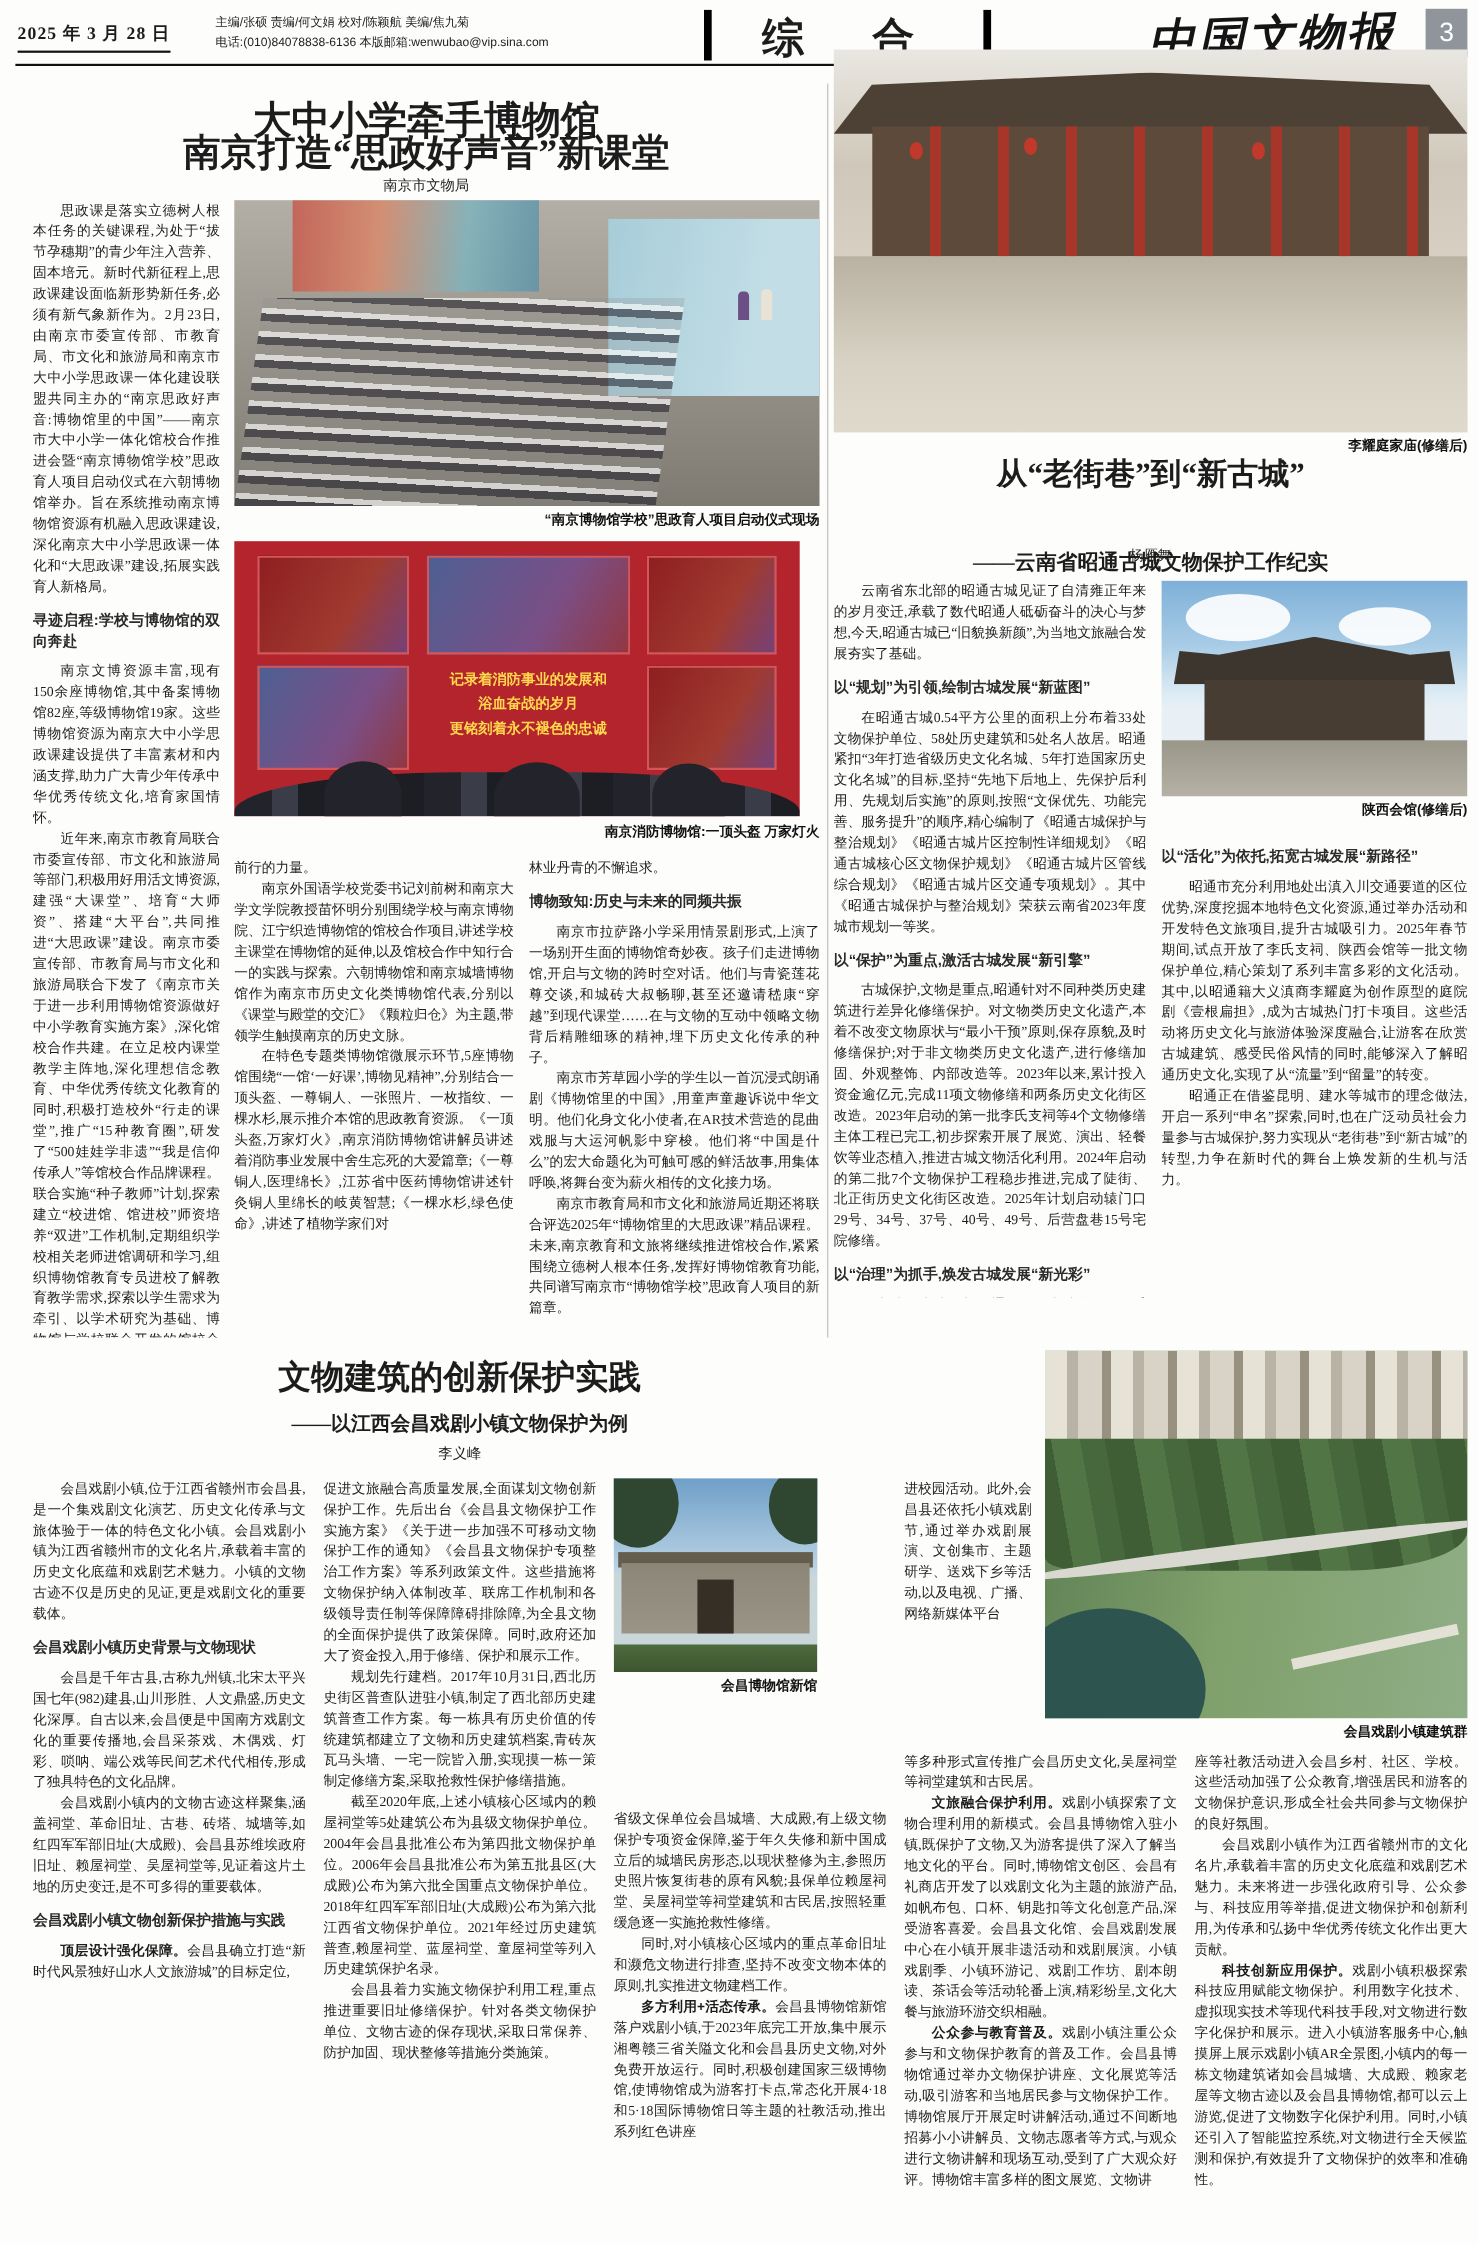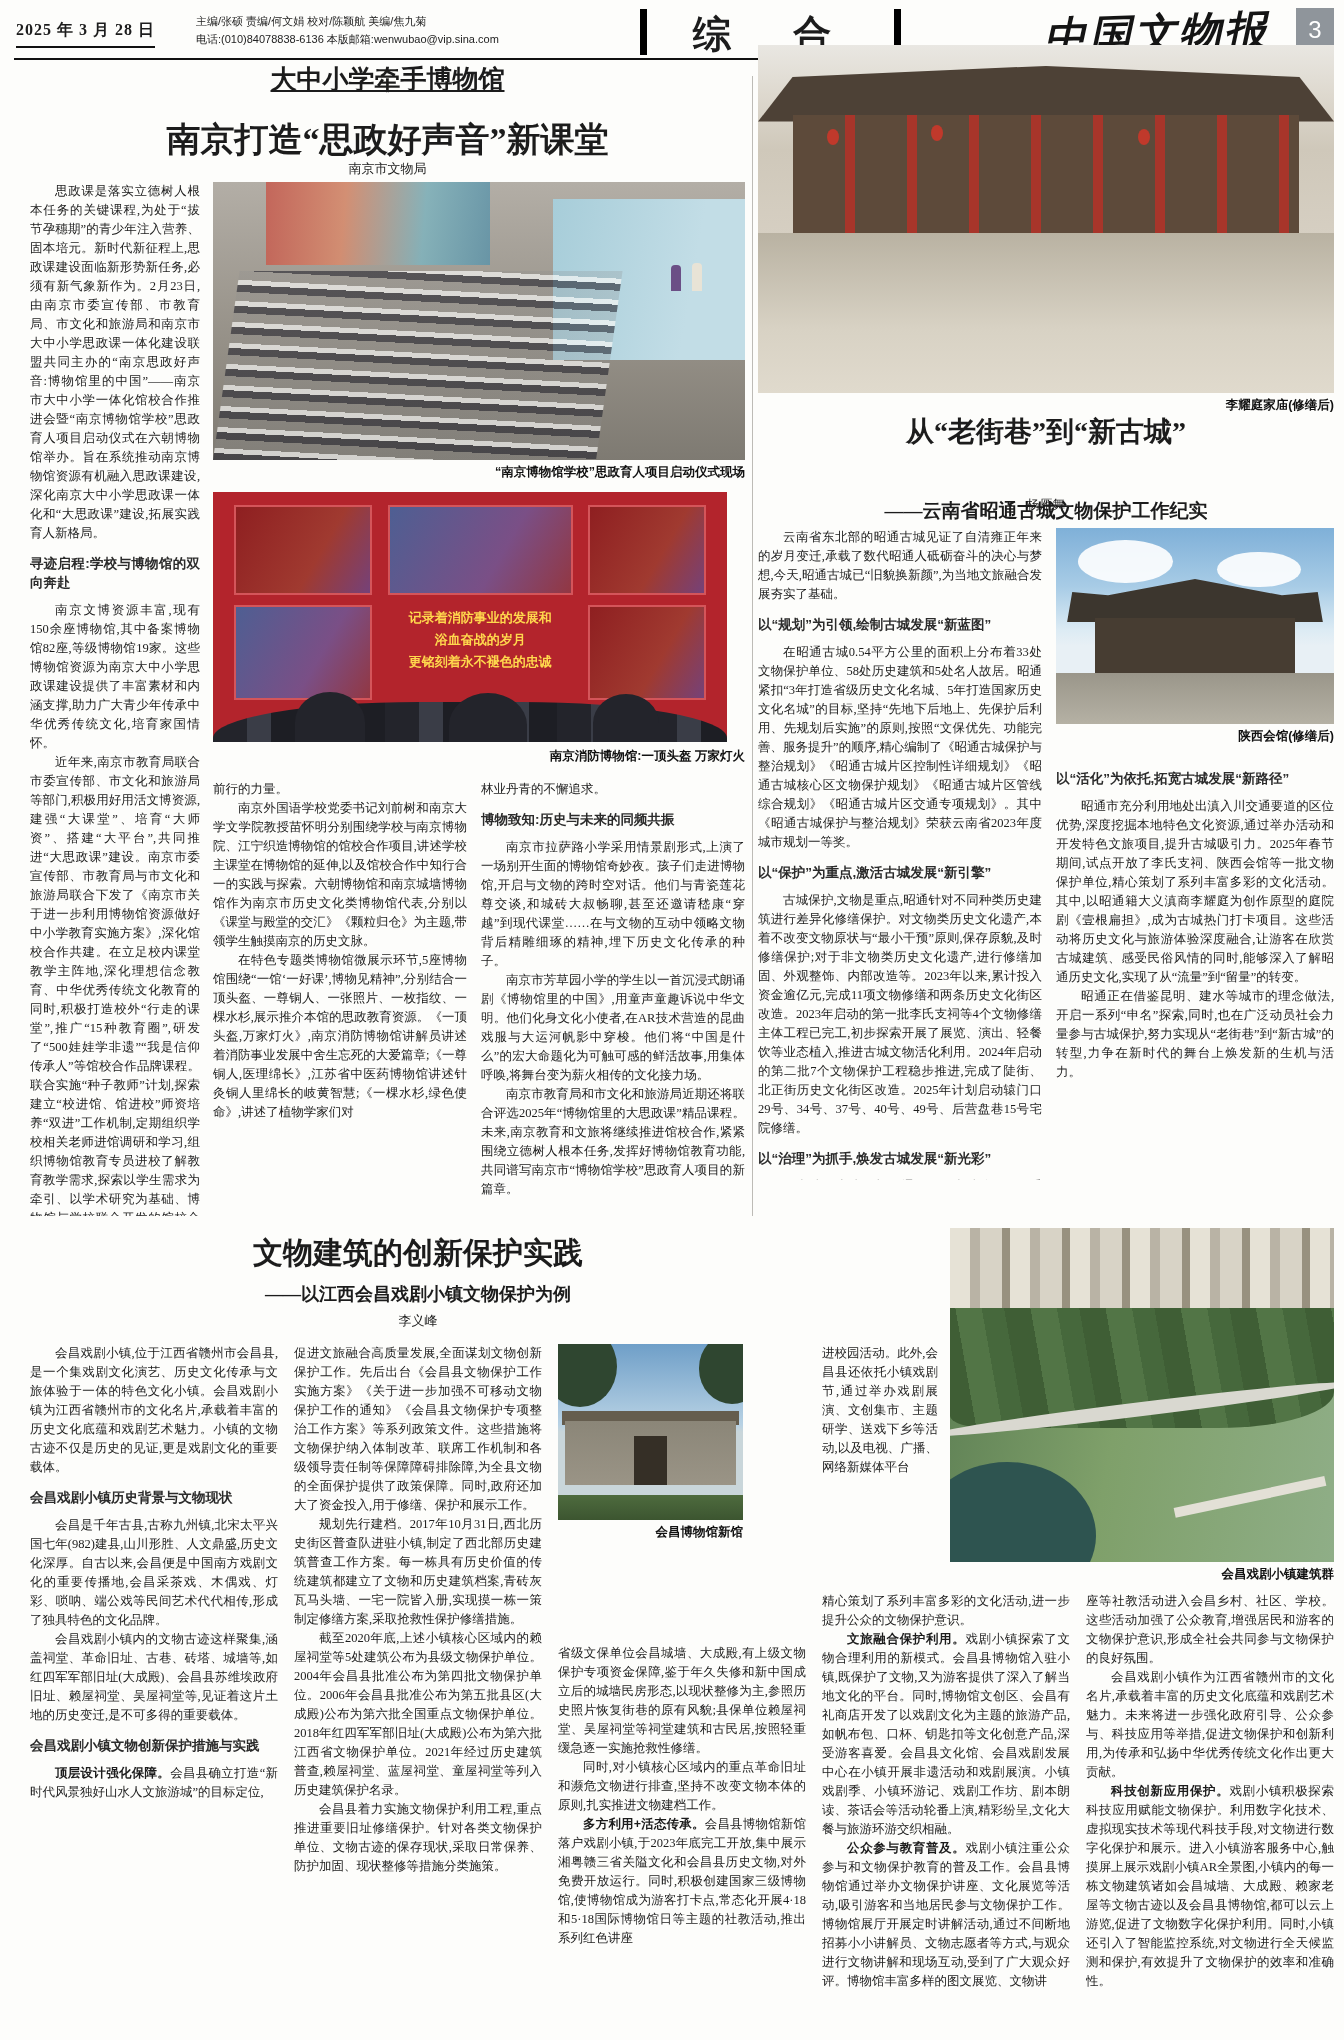--- a/index.html
+++ b/index.html
@@ -81,21 +81,21 @@
   <div class="abs date" style="left:16px;top:20px;">2025 年 3 月 28 日</div>
   <div class="abs staffline" style="left:196px;top:13px;">主编/张硕  责编/何文娟  校对/陈颖航  美编/焦九菊</div>
   <div class="abs staffline" style="left:196px;top:31px;">电话:(010)84078838-6136  本版邮箱:wenwubao@vip.sina.com</div>
   <div class="abs secbar" style="left:640px;top:9px;"></div>
   <div class="abs sectitle" style="left:660px;top:9px;width:230px;">综 合</div>
   <div class="abs secbar" style="left:894px;top:9px;"></div>
   <div class="abs masthead" style="left:1044px;top:6px;">中国文物报</div>
   <div class="abs pagebox" style="left:1296px;top:8px;">3</div>
   <div class="abs toprule" style="left:14px;top:58px;width:1316px;"></div>
 
-  <div class="abs headline" style="left:30px;top:64px;width:715px;font-size:26px;text-decoration:underline;">大中小学牵手博物馆</div>
+  <div class="abs headline" style="left:30px;top:88px;width:715px;font-size:35px;">大中小学牵手博物馆</div>
   <div class="abs headline" style="left:30px;top:119px;width:715px;font-size:34px;">南京打造“思政好声音”新课堂</div>
   <div class="abs byline" style="left:30px;top:160px;width:715px;">南京市文物局</div>
 
   <div class="abs col" style="left:30px;top:182px;width:170px;height:1034px;">
     <p>思政课是落实立德树人根本任务的关键课程,为处于“拔节孕穗期”的青少年注入营养、固本培元。新时代新征程上,思政课建设面临新形势新任务,必须有新气象新作为。2月23日,由南京市委宣传部、市教育局、市文化和旅游局和南京市大中小学思政课一体化建设联盟共同主办的“南京思政好声音:博物馆里的中国”——南京市大中小学一体化馆校合作推进会暨“南京博物馆学校”思政育人项目启动仪式在六朝博物馆举办。旨在系统推动南京博物馆资源有机融入思政课建设,深化南京大中小学思政课一体化和“大思政课”建设,拓展实践育人新格局。</p>
     <div class="subhead">寻迹启程:学校与博物馆的双向奔赴</div>
     <p>南京文博资源丰富,现有150余座博物馆,其中备案博物馆82座,等级博物馆19家。这些博物馆资源为南京大中小学思政课建设提供了丰富素材和内涵支撑,助力广大青少年传承中华优秀传统文化,培育家国情怀。</p>
     <p>近年来,南京市教育局联合市委宣传部、市文化和旅游局等部门,积极用好用活文博资源,建强“大课堂”、培育“大师资”、搭建“大平台”,共同推进“大思政课”建设。南京市委宣传部、市教育局与市文化和旅游局联合下发了《南京市关于进一步利用博物馆资源做好中小学教育实施方案》,深化馆校合作共建。在立足校内课堂教学主阵地,深化理想信念教育、中华优秀传统文化教育的同时,积极打造校外“行走的课堂”,推广“15种教育圈”,研发了“500娃娃学非遗”“我是信仰传承人”等馆校合作品牌课程。联合实施“种子教师”计划,探索建立“校进馆、馆进校”师资培养“双进”工作机制,定期组织学校相关老师进馆调研和学习,组织博物馆教育专员进校了解教育教学需求,探索以学生需求为牵引、以学术研究为基础、博物馆与学校联合开发的馆校合作模式。</p>
 
   </div>
@@ -226,21 +226,21 @@
     <p class="np">省级文保单位会昌城墙、大成殿,有上级文物保护专项资金保障,鉴于年久失修和新中国成立后的城墙民房形态,以现状整修为主,参照历史照片恢复街巷的原有风貌;县保单位赖屋祠堂、吴屋祠堂等祠堂建筑和古民居,按照轻重缓急逐一实施抢救性修缮。</p>
     <p>同时,对小镇核心区域内的重点革命旧址和濒危文物进行排查,坚持不改变文物本体的原则,扎实推进文物建档工作。</p>
     <p><strong class="lead">多方利用+活态传承。</strong><span>会昌县博物馆新馆落户戏剧小镇,于2023年底完工开放,集中展示湘粤赣三省关隘文化和会昌县历史文物,对外免费开放运行。同时,积极创建国家三级博物馆,使博物馆成为游客打卡点,常态化开展4·18和5·18国际博物馆日等主题的社教活动,推出系列红色讲座</span></p>
   </div>
 
   <div class="abs col" style="left:822px;top:1344px;width:116px;height:238px;">
     <p class="np">进校园活动。此外,会昌县还依托小镇戏剧节,通过举办戏剧展演、文创集市、主题研学、送戏下乡等活动,以及电视、广播、网络新媒体平台</p>
   </div>
 
   <div class="abs col" style="left:822px;top:1592px;width:248px;height:444px;">
-    <p class="np">精心策划了系列丰富多彩的文化活动,进一步提升公众的文物保护意识。</p>
+    <p class="np">等多种形式宣传推广会昌历史文化,吴屋祠堂等祠堂建筑和古民居。</p>
     <p><strong class="lead">文旅融合保护利用。</strong><span>戏剧小镇探索了文物合理利用的新模式。会昌县博物馆入驻小镇,既保护了文物,又为游客提供了深入了解当地文化的平台。同时,博物馆文创区、会昌有礼商店开发了以戏剧文化为主题的旅游产品,如帆布包、口杯、钥匙扣等文化创意产品,深受游客喜爱。会昌县文化馆、会昌戏剧发展中心在小镇开展非遗活动和戏剧展演。小镇戏剧季、小镇环游记、戏剧工作坊、剧本朗读、茶话会等活动轮番上演,精彩纷呈,文化大餐与旅游环游交织相融。</span></p>
     <p><strong class="lead">公众参与教育普及。</strong><span>戏剧小镇注重公众参与和文物保护教育的普及工作。会昌县博物馆通过举办文物保护讲座、文化展览等活动,吸引游客和当地居民参与文物保护工作。博物馆展厅开展定时讲解活动,通过不间断地招募小小讲解员、文物志愿者等方式,与观众进行文物讲解和现场互动,受到了广大观众好评。博物馆丰富多样的图文展览、文物讲</span></p>
   </div>
 
   <div class="abs col" style="left:1086px;top:1592px;width:248px;height:444px;">
     <p class="np">座等社教活动进入会昌乡村、社区、学校。这些活动加强了公众教育,增强居民和游客的文物保护意识,形成全社会共同参与文物保护的良好氛围。</p>
     <p>会昌戏剧小镇作为江西省赣州市的文化名片,承载着丰富的历史文化底蕴和戏剧艺术魅力。未来将进一步强化政府引导、公众参与、科技应用等举措,促进文物保护和创新利用,为传承和弘扬中华优秀传统文化作出更大贡献。</p>
     <p><strong class="lead">科技创新应用保护。</strong><span>戏剧小镇积极探索科技应用赋能文物保护。利用数字化技术、虚拟现实技术等现代科技手段,对文物进行数字化保护和展示。进入小镇游客服务中心,触摸屏上展示戏剧小镇AR全景图,小镇内的每一栋文物建筑诸如会昌城墙、大成殿、赖家老屋等文物古迹以及会昌县博物馆,都可以云上游览,促进了文物数字化保护利用。同时,小镇还引入了智能监控系统,对文物进行全天候监测和保护,有效提升了文物保护的效率和准确性。</span></p>
   </div>
 

